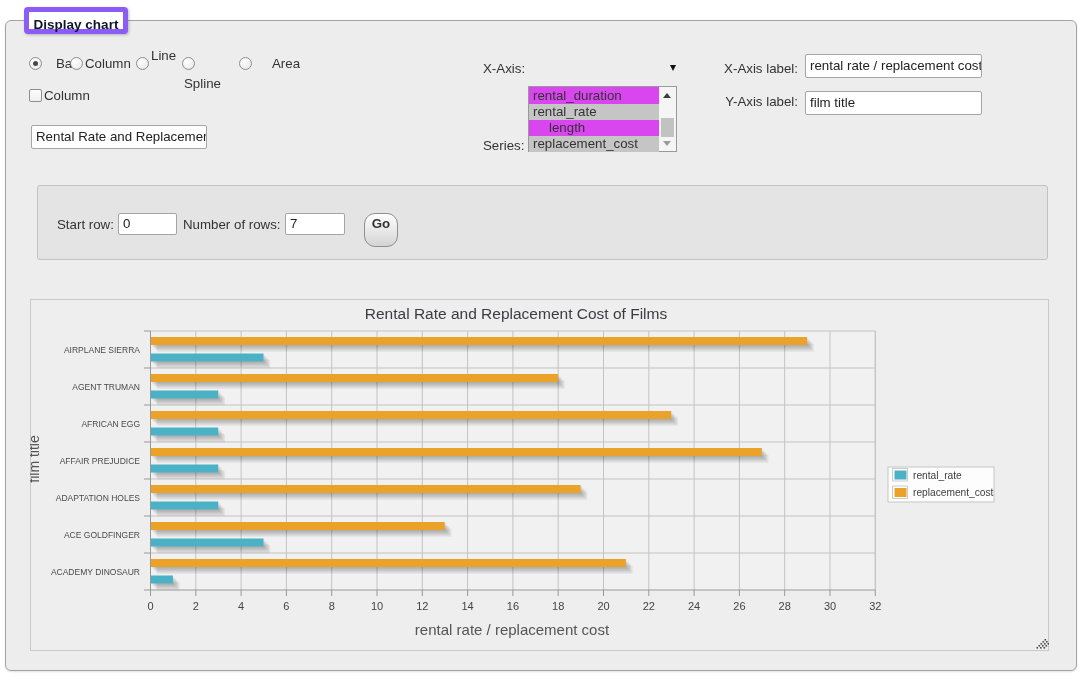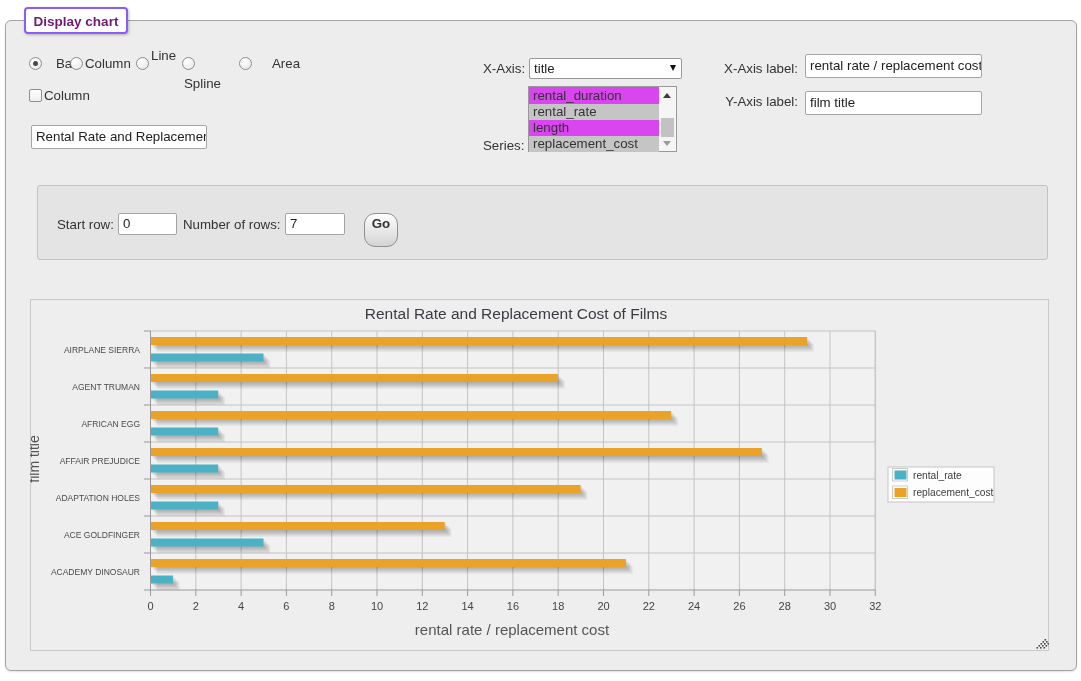--- a/index.html
+++ b/index.html
@@ -1,18 +1,18 @@
 <!DOCTYPE html>
 <html><head><meta charset="utf-8"><style>
 * { margin:0; padding:0; box-sizing:border-box; }
 body { font-family:"Liberation Sans",sans-serif; background:#ffffff; }
 #page { position:relative; width:1081px; height:681px; overflow:hidden; font-size:13.3px; color:#333; }
 .abs { position:absolute; }
 .fieldset { left:5px; top:20px; width:1072px; height:651px; background:#ededed; border:1px solid #a3a3a3; border-radius:6px; box-shadow:0 1px 2px rgba(0,0,0,0.12); }
-.legendbox { left:24px; top:7px; width:104px; height:27px; background:#ffffff; border:2px solid #8b5cf6; border-radius:4px; box-shadow:1px 1px 3px rgba(0,0,0,0.25); font-weight:bold; font-size:13.5px; color:#701a75; line-height:25px; text-align:center; }
+.legendbox { left:24px; top:7px; width:104px; height:27px; background:#ffffff; border:5px solid #8b5cf6; border-radius:4px; box-shadow:1px 1px 3px rgba(0,0,0,0.25); font-weight:bold; font-size:13.5px; color:#0f172a; line-height:25px; text-align:center; }
 .radio { width:13px; height:13px; border-radius:50%; border:1px solid #8e8e8e; background:radial-gradient(circle at 35% 30%, #ffffff 0%, #ececec 70%, #dcdcdc 100%); }
 .radio .dot { position:absolute; left:3px; top:3px; width:5px; height:5px; border-radius:50%; background:#484848; }
 .checkbox { width:13px; height:13px; border:1px solid #8e8e8e; border-radius:2px; background:linear-gradient(#fdfdfd,#f0f0f0); }
 .lbl { height:16px; line-height:16px; white-space:nowrap; }
 .input { background:#ffffff; border:1px solid #a5a5a5; border-radius:2px; line-height:22px; padding-left:4px; white-space:nowrap; overflow:hidden; color:#222; }
 .grayp { left:37px; top:185px; width:1011px; height:75px; background:#e4e4e4; border:1px solid #c2c2c2; border-radius:3px; }
 .chartp { left:30px; top:299px; width:1019px; height:352px; background:#eeeeee; border:1px solid #c9c9c9; }
 </style></head>
 <body>
 <div id="page">
@@ -31,33 +31,32 @@
  <div class="abs lbl" style="left:184px;top:56px;margin-top:20px;">Spline</div>
  <div class="abs radio" style="left:239px;top:57px;"></div>
  <div class="abs lbl" style="left:272px;top:56px;">Area</div>
 
  <div class="abs checkbox" style="left:29px;top:89px;"></div>
  <div class="abs lbl" style="left:44px;top:88px;">Column</div>
 
  <div class="abs input" style="left:31px;top:125px;width:176px;height:24px;">Rental Rate and Replacement Cost of Films</div>
 
  <div class="abs lbl" style="left:483px;top:61px;width:42px;text-align:right;">X-Axis:</div>
- <div class="abs input" style="left:529px;top:58px;width:153px;height:21px;line-height:19px;border-color:#999;">title</div>
  <div class="abs" style="left:670px;top:65px;width:0;height:0;border-left:3.2px solid transparent;border-right:3.2px solid transparent;border-top:6px solid #111;"></div>
 
  <div class="abs lbl" style="left:724px;top:61px;width:74px;text-align:right;">X-Axis label:</div>
  <div class="abs input" style="left:805px;top:54px;width:177px;height:24px;">rental rate / replacement cost</div>
  <div class="abs lbl" style="left:724px;top:94px;width:74px;text-align:right;">Y-Axis label:</div>
  <div class="abs input" style="left:805px;top:91px;width:177px;height:24px;">film title</div>
 
  <div class="abs lbl" style="left:483px;top:138px;width:42px;text-align:left;">Series:</div>
  <div class="abs" style="left:528px;top:86px;width:149px;height:66px;background:#d946ef;border:1px solid #999;">
    <div style="position:absolute;left:0;top:1px;width:130px;height:16px;line-height:16px;padding-left:4px;">rental_duration</div>
    <div style="position:absolute;left:0;top:17px;width:130px;height:16px;line-height:16px;padding-left:4px;background:#c5c5c5;">rental_rate</div>
-   <div style="position:absolute;left:0;top:33px;width:130px;height:16px;line-height:16px;padding-left:4px;">length</div>
+   <div style="position:absolute;left:0;top:33px;width:130px;height:16px;line-height:16px;padding-left:20px;">length</div>
    <div style="position:absolute;left:0;top:49px;width:130px;height:16px;line-height:16px;padding-left:4px;background:#c5c5c5;">replacement_cost</div>
    <div style="position:absolute;right:0;top:0;width:17px;height:64px;background:#f5f5f5;">
      <div style="position:absolute;left:3.5px;top:6px;width:0;height:0;border-left:4.8px solid transparent;border-right:4.8px solid transparent;border-bottom:5px solid #3c3c3c;"></div>
      <div style="position:absolute;left:2px;top:31px;width:13px;height:19px;background:#c2c2c2;"></div>
      <div style="position:absolute;left:3.5px;bottom:5px;width:0;height:0;border-left:4.8px solid transparent;border-right:4.8px solid transparent;border-top:5px solid #9b9b9b;"></div>
    </div>
  </div>
 
  <div class="abs grayp"></div>
  <div class="abs lbl" style="left:57px;top:217px;">Start row:</div>

